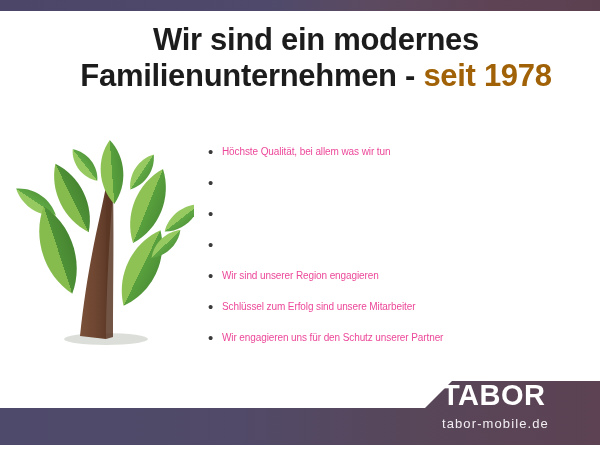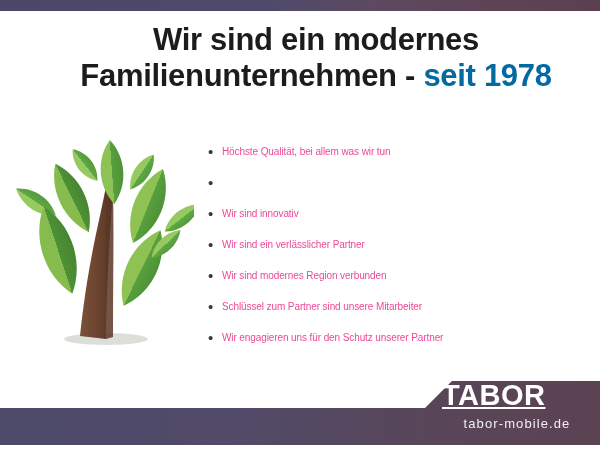--- a/index.html
+++ b/index.html
@@ -40,21 +40,21 @@
     font-size: 31px;
     font-weight: bold;
     color: #1c1c1c;
     letter-spacing: -0.3px;
   }
   #headline .line {
     display: block;
     white-space: nowrap;
   }
   #headline .accent {
-    color: #0369a1;
+    color: #a16207;
   }
 
   
   #bullets {
     position: absolute;
     left: 208px;
     top: 142px;
     width: 390px;
   }
   .bullet-row {
@@ -102,30 +102,28 @@
     width: 150px;
     text-align: left;
   }
   #logo-word {
     font-size: 29px;
     font-weight: bold;
     color: #ffffff;
     letter-spacing: 0.5px;
     line-height: 30px;
     height: 30px;
-    text-decoration: underline;
   }
   #logo-tagline {
     font-size: 13px;
     color: #f2eef2;
     letter-spacing: 1.1px;
     line-height: 16px;
     margin-top: 6px;
     white-space: nowrap;
-    text-align: center;
   }
   #bottom-white-strip {
     position: absolute;
     left: 0;
     top: 445px;
     width: 600px;
     height: 5px;
     background: #ffffff;
   }
 </style>
@@ -144,33 +142,31 @@
   <div id="bullets">
     <div class="bullet-row">
       <span class="bullet-dot">•</span>
       <span class="bullet-text">Höchste Qualität, bei allem was wir tun</span>
     </div>
     <div class="bullet-row">
       <span class="bullet-dot">•</span>
     </div>
     <div class="bullet-row">
       <span class="bullet-dot">•</span>
-      <span class="bullet-text">Wir sind innovativ</span>
-    </div>
-    <div class="bullet-row">
-      <span class="bullet-dot">•</span>
-      <span class="bullet-text">Wir sind ein verlässlicher Partner</span>
-    </div>
-    <div class="bullet-row">
-      <span class="bullet-dot">•</span>
-      <span class="bullet-text">Wir sind modernes Region verbunden</span>
-    </div>
-    <div class="bullet-row">
-      <span class="bullet-dot">•</span>
-      <span class="bullet-text">Schlüssel zum Partner sind unsere Mitarbeiter</span>
+    </div>
+    <div class="bullet-row">
+      <span class="bullet-dot">•</span>
+    </div>
+    <div class="bullet-row">
+      <span class="bullet-dot">•</span>
+      <span class="bullet-text">Wir sind unserer Region engagieren</span>
+    </div>
+    <div class="bullet-row">
+      <span class="bullet-dot">•</span>
+      <span class="bullet-text">Schlüssel zum Erfolg sind unsere Mitarbeiter</span>
     </div>
     <div class="bullet-row">
       <span class="bullet-dot">•</span>
       <span class="bullet-text">Wir engagieren uns für den Schutz unserer Partner</span>
     </div>
   </div>
 
   <div id="tree">
     <svg width="180" height="215" viewBox="0 0 180 215" xmlns="http://www.w3.org/2000/svg">
       <defs>

